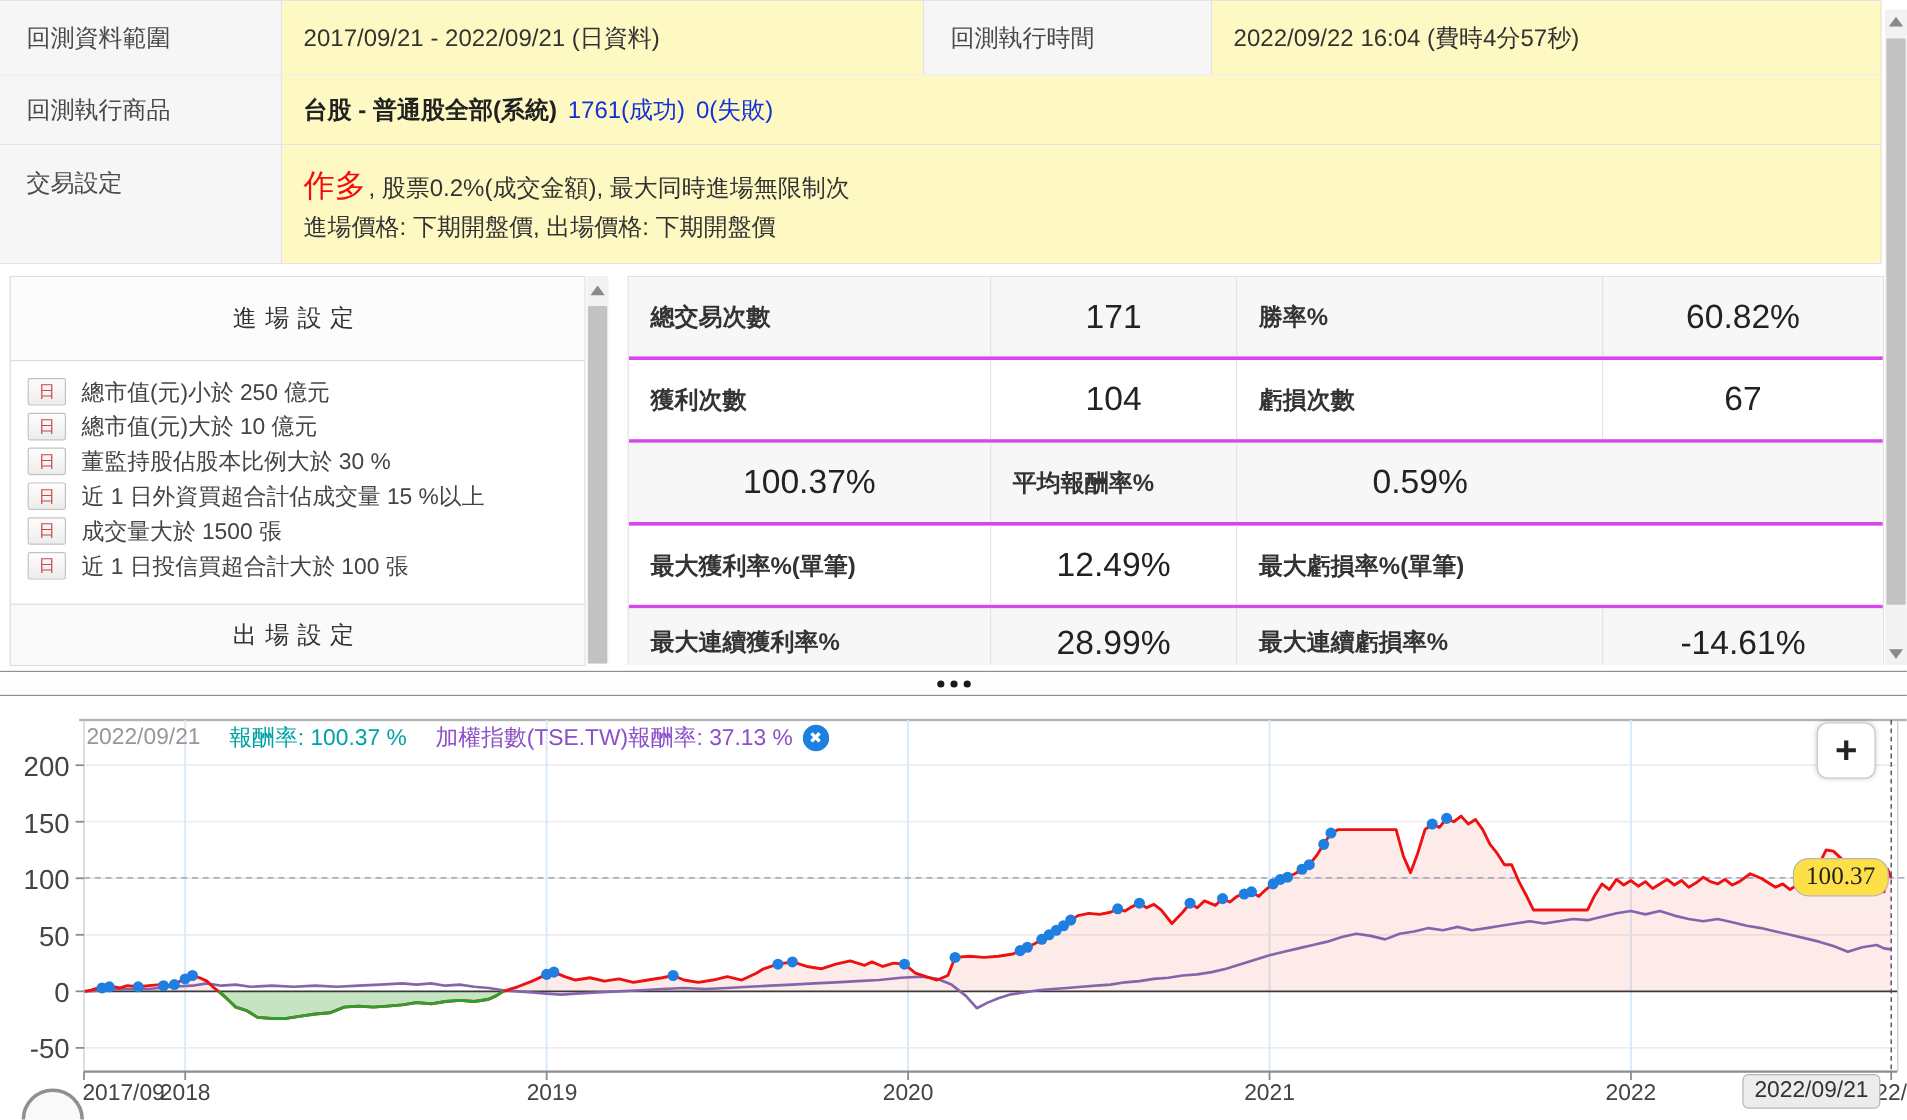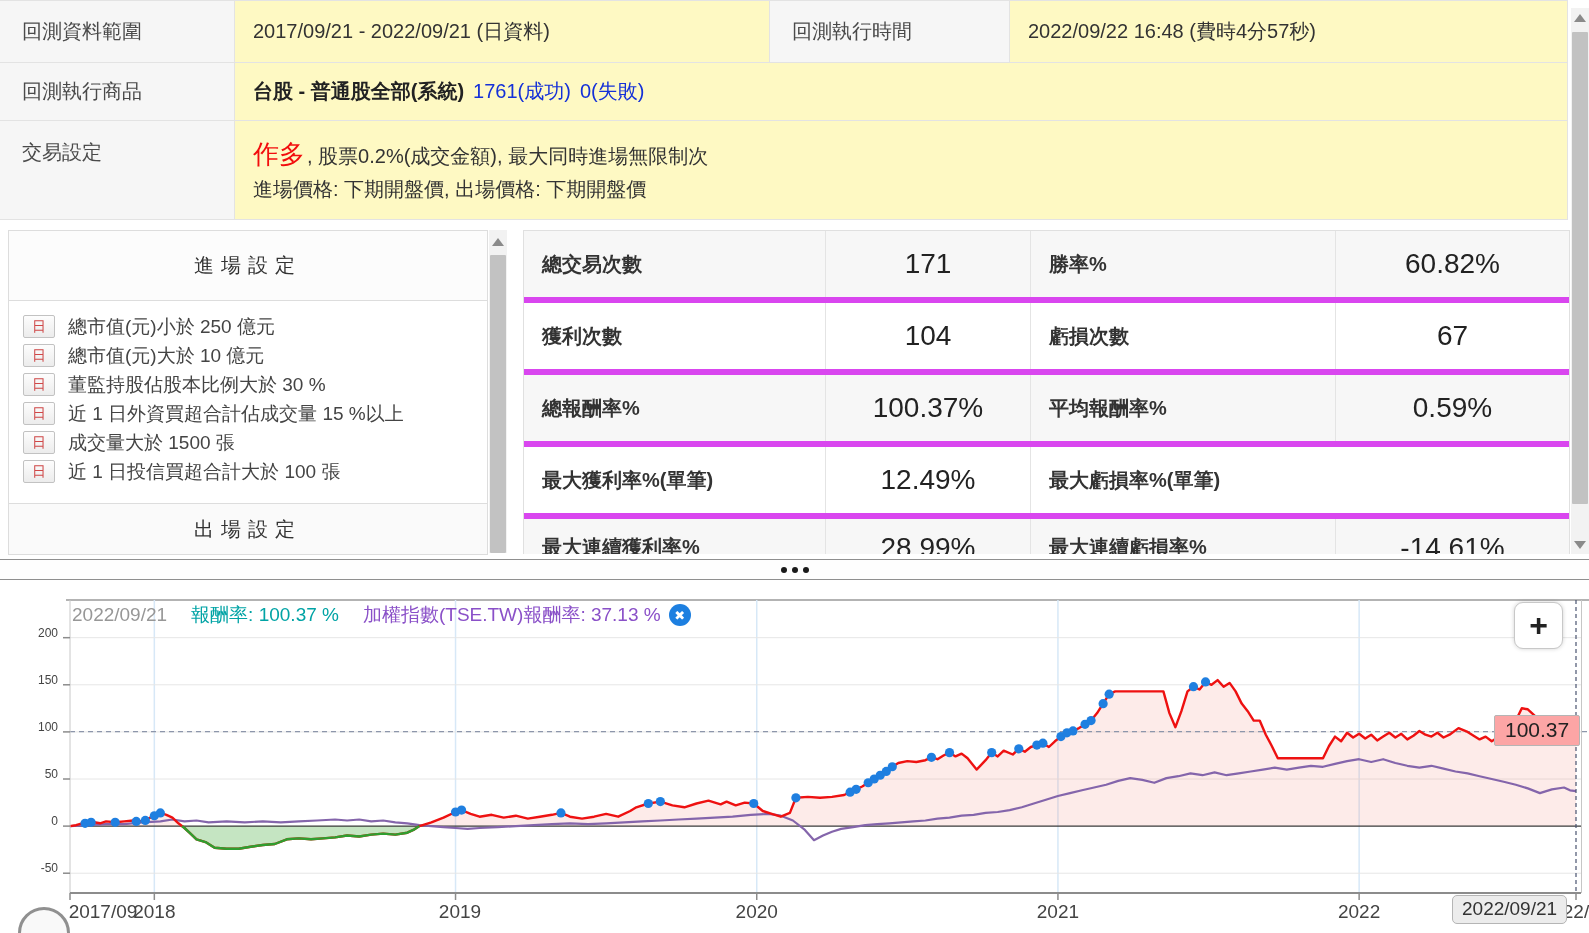--- a/index.html
+++ b/index.html
@@ -33,21 +33,21 @@
   .exit-header{position:absolute;left:0;right:0;bottom:0;height:50px;border-top:1px solid #ddd;background:#fafafa;
                display:flex;align-items:center;justify-content:center;font-size:20px;letter-spacing:7px;color:#333;}
   
   .vscroll{width:18px;background:#f2f2f2;}
   .scroll-btn{position:absolute;left:0;width:18px;height:19px;background:#f2f2f2;display:flex;align-items:center;justify-content:center;}
   .tri-up{width:0;height:0;border-left:6px solid transparent;border-right:6px solid transparent;border-bottom:8px solid #8a8a8a;}
   .tri-down{width:0;height:0;border-left:6px solid transparent;border-right:6px solid transparent;border-top:8px solid #8a8a8a;}
   .scroll-thumb{position:absolute;left:1px;width:16px;background:#c2c2c2;border-radius:1px;}
   
   .stats-table{left:523px;top:230px;width:1045px;height:323px;border:1px solid #e0e0e0;border-bottom:none;overflow:hidden;background:#fff;}
-  .srow{display:grid;grid-template-columns:302px 205px 305px 233px;border-bottom:6px solid #d946ef;}
+  .srow{display:grid;grid-template-columns:302px 205px 305px 233px;border-bottom:3px solid #d946ef;}
   .srow:nth-child(odd){background:#f7f7f7;}
   .scell{border-right:1px solid #e4e4e4;display:flex;align-items:center;font-size:20px;}
   .scell:last-child{border-right:none;}
   .slabel{padding-left:18px;font-weight:600;color:#333;}
   .svalue{justify-content:center;font-size:28px;color:#222;}
   .h67{height:66px;} .h56{height:57px;}
   
   .splitter{left:0;top:559px;width:1589px;height:19px;background:#fefefe;border-top:1px solid #8f8f8f;border-bottom:1px solid #8f8f8f;
             display:flex;align-items:center;justify-content:center;gap:5px;cursor:row-resize;}
   .dot{width:6px;height:6px;border-radius:50%;background:#1a1a1a;}
@@ -57,38 +57,38 @@
   .chart-rightline{position:absolute;left:1581px;top:15px;width:1px;height:293px;background:#c6c6c6;}
   .legend{position:absolute;left:72px;top:17px;display:flex;align-items:center;gap:24px;font-size:19px;white-space:nowrap;}
   .legend .date{color:#979797;}
   .legend .ret{color:#00a3a5;}
   .legend .idx{color:#8a50c8;}
   .close-chip{width:22px;height:22px;border-radius:50%;background:#1d7fe0;color:#fff;font-size:13px;font-weight:700;
               display:flex;align-items:center;justify-content:center;margin-left:-16px;cursor:pointer;}
   .plus-btn{position:absolute;left:1514px;top:17px;width:47px;height:45px;background:#fff;border:1px solid #c8c8c8;
             border-radius:9px;box-shadow:0 0 4px rgba(0,0,0,.18);display:flex;align-items:center;justify-content:center;
             font-size:32px;font-weight:700;color:#222;cursor:pointer;}
-  .val-tip{position:absolute;left:1494px;top:130px;padding:2px 10px 3px;background:#fca5a5;border:1px solid #b5b5b5;
-           border-radius:2px;font-size:21px;color:#222;}
+  .val-tip{position:absolute;left:1494px;top:130px;padding:2px 10px 3px;background:#fde047;border:1px solid #b5b5b5;
+           border-radius:13px;font-size:21px;color:#222;font-family:Liberation Serif, serif;}
   .date-tip{position:absolute;left:1452px;top:310px;padding:2px 9px 3px;background:#ececec;border:1px solid #b5b5b5;
             border-radius:5px;font-size:19px;color:#333;z-index:3;}
   .xlab{position:absolute;top:316px;width:90px;text-align:center;font-size:19px;color:#444;}
-  .ylab{position:absolute;left:2px;width:56px;text-align:right;font-size:12px;color:#444;}
+  .ylab{position:absolute;left:2px;width:56px;text-align:right;font-size:23px;color:#444;}
   .zoom-circle{position:absolute;left:18px;top:322px;width:46px;height:46px;border:3px solid #909090;border-radius:50%;
                background:#f9f9f9;cursor:pointer;}
 </style>
 </head>
 <body>
 
 <div class="abs top-table">
   <div class="trow trow1">
     <div class="tcell tlabel">回測資料範圍</div>
     <div class="tcell tvalue">2017/09/21 - 2022/09/21 (日資料)</div>
     <div class="tcell tlabel">回測執行時間</div>
-    <div class="tcell tvalue">2022/09/22 16:48 (費時4分57秒)</div>
+    <div class="tcell tvalue">2022/09/22 16:04 (費時4分57秒)</div>
   </div>
   <div class="trow trow2">
     <div class="tcell tlabel">回測執行商品</div>
     <div class="tcell tvalue">
       <span class="bold">台股 - 普通股全部(系統)</span>
       <span class="blue">1761(成功)</span>
       <span class="blue">0(失敗)</span>
     </div>
   </div>
   <div class="trow trow3">
@@ -147,21 +147,20 @@
     <div class="scell slabel">勝率%</div>
     <div class="scell svalue red">60.82%</div>
   </div>
   <div class="srow h67">
     <div class="scell slabel">獲利次數</div>
     <div class="scell svalue">104</div>
     <div class="scell slabel">虧損次數</div>
     <div class="scell svalue">67</div>
   </div>
   <div class="srow h67">
-    <div class="scell slabel">總報酬率%</div>
     <div class="scell svalue red">100.37%</div>
     <div class="scell slabel">平均報酬率%</div>
     <div class="scell svalue">0.59%</div>
   </div>
   <div class="srow h67">
     <div class="scell slabel">最大獲利率%(單筆)</div>
     <div class="scell svalue">12.49%</div>
     <div class="scell slabel">最大虧損率%(單筆)</div>
   </div>
   <div class="srow h56">

